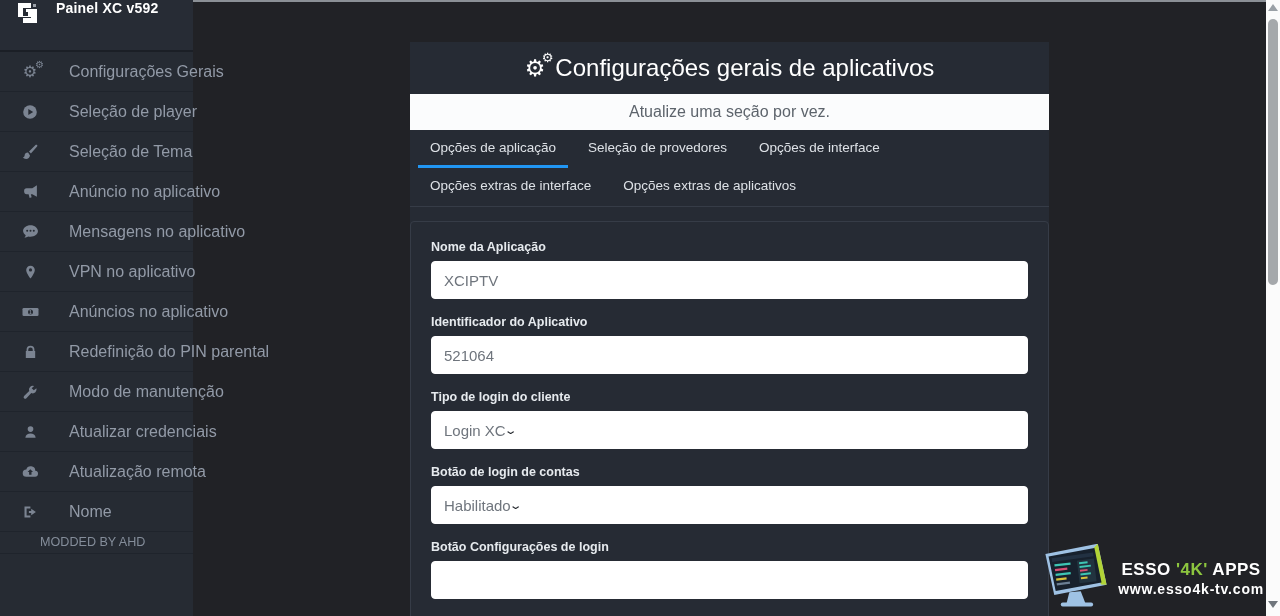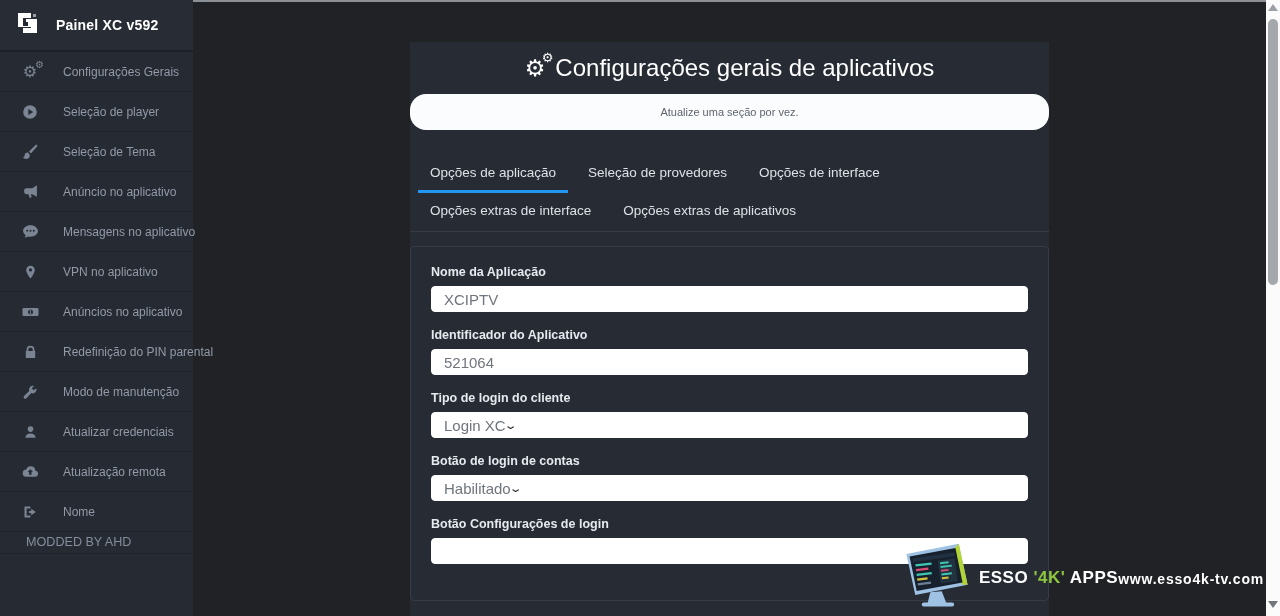--- a/index.html
+++ b/index.html
@@ -3,60 +3,60 @@
 <meta charset="utf-8">
 <style>
   * { margin:0; padding:0; box-sizing:border-box; }
   html,body { width:1280px; height:616px; overflow:hidden; background:#212226;
               font-family:"Liberation Sans","DejaVu Sans",sans-serif; }
   .screen { position:relative; width:1280px; height:616px; background:#212226; }
 
   
   .sidebar { position:absolute; left:0; top:0; width:193px; height:616px;
              background:#262b33; z-index:2; }
-  .sidebar-header { height:52px; display:flex; align-items:center; gap:16px;
+  .sidebar-header { height:52px; display:flex; gap:16px;
                     padding:0 14px; background:#272c35; border-bottom:2px solid #1b1f26; }
   .sidebar-header .brand { color:#fff; font-size:14px; font-weight:bold; letter-spacing:.2px; }
   .nav-item { height:40px; display:flex; align-items:center; padding:0 8px 0 14px;
               border-bottom:1px solid #1f242c; cursor:pointer; }
   .nav-item .ic { width:32px; min-width:32px; display:flex; justify-content:center;
                   align-items:center; color:#7b8492; }
-  .nav-item .lbl { color:#929aa7; font-size:12px; margin-left:17px; white-space:nowrap; }
-  .modded { height:22px; line-height:20px; padding-left:26px; color:#848d9a;
+  .nav-item .lbl { color:#929aa7; font-size:16px; margin-left:23px; white-space:nowrap; }
+  .modded { height:22px; line-height:20px; padding-left:40px; color:#848d9a;
             font-size:12.6px; border-bottom:1px solid #1f242c; }
   .cogs { position:relative; display:inline-block;
           font-family:"DejaVu Sans",sans-serif; line-height:1; }
   .cogs .big { font-size:16px; }
   .cogs .small { position:absolute; top:-4px; right:-7px; font-size:10px; }
 
   
   .main { position:absolute; left:193px; top:0; right:14px; height:616px; background:#212226; }
   .top-strip { position:absolute; left:0; top:0; right:0; height:2px; background:#8b9096; }
 
   .card { position:absolute; left:217px; top:42px; width:639px; height:800px;
           background:#262b34; }
   .card-title { height:52px; display:flex; align-items:center; justify-content:center;
                 gap:10px; color:#fff; font-size:24px; font-weight:400; }
   .card-title .cogs .big { font-size:23px; }
   .card-title .cogs .small { font-size:13px; top:-5px; right:-8px; }
   .alert { height:36px; background:#fbfcfd; display:flex; align-items:center;
-           justify-content:center; color:#5d646c; font-size:11px;border-radius:16px; }
-
-  .tabs { display:flex; flex-wrap:wrap; padding:25px 4px 0 4px;
+           justify-content:center; color:#5d646c; font-size:16px; }
+
+  .tabs { display:flex; flex-wrap:wrap; padding:0 4px 0 4px;
           border-bottom:1px solid #363c47; }
   .tab { padding:10px 12px; margin:0 4px; color:#dde1e6; font-size:13.5px;
          cursor:pointer; border-bottom:3px solid transparent; white-space:nowrap; }
   .tab.active { border-bottom-color:#2196f3; }
 
   .form-section { margin-top:14px; border:1px solid #363c47; border-radius:4px;
                   padding:18px 20px 20px 20px; }
   .form-group { margin-bottom:16px; }
   .form-group label { display:block; color:#e6eaee; font-size:12.5px; font-weight:bold;
                       margin-bottom:7px; }
-  .ctl { width:100%; height:26px; background:#fff; border:1px solid #fff;
+  .ctl { width:100%; height:38px; background:#fff; border:1px solid #fff;
          border-radius:4px; color:#6f757d; font-size:15px; padding:0 12px;
          font-family:"Liberation Sans","DejaVu Sans",sans-serif; }
   input.ctl { outline:none; }
   .select { display:flex; align-items:center; 
             cursor:pointer; }
   .select .chev { color:#20242a; font-size:11px; transform:scaleX(1.5); }
 
   
   .scrollbar { position:absolute; right:0; top:0; width:14px; height:616px;
                background:#fbfbfb; z-index:5; }
@@ -65,21 +65,21 @@
            border-bottom:7px solid #9aa0a6; }
   .sb-thumb { position:absolute; top:19px; left:2px; width:10px; height:266px;
               background:#a5a8ab; border-radius:6px; }
   .sb-down { position:absolute; bottom:8px; left:2px; width:0; height:0;
              border-left:5px solid transparent; border-right:5px solid transparent;
              border-top:7px solid #70767c; }
 
   
   .watermark { position:absolute; right:16px; bottom:4px; display:flex;
                align-items:center; gap:4px; z-index:4; }
-  .wm-text { display:flex; flex-direction:row; align-items:center; }
+  .wm-text { display:flex; flex-direction:column; align-items:center; }
   .wm-brand { color:#fff; font-size:17px; font-weight:bold; letter-spacing:.5px;
               white-space:nowrap; }
   .wm-brand .hl { color:#8dc63f; }
   .wm-url { color:#fff; font-size:14px; font-weight:bold; letter-spacing:.8px;
             margin-top:1px; }
 </style>
 </head>
 <body>
 
 <div class="screen">

